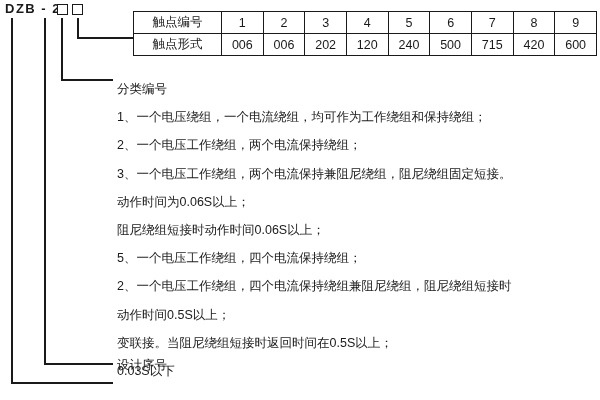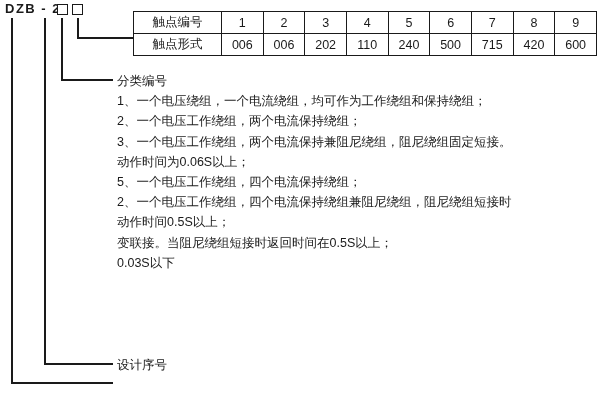--- a/index.html
+++ b/index.html
@@ -52,21 +52,21 @@
     white-space: nowrap; overflow: hidden;
   }
   table.contact col.lblcol { width: 88px; }
 
   
   .cls {
     position: absolute; left: 117px; top: 71px;
     font-size: 12.5px; line-height: 20.2px;
     color: #1a1a1a; white-space: nowrap;
   }
-  .cls-line { height: 20.2px; }
+  .cls-line { height: 20.2px; margin-top: 8px; }
 
   .floating-label {
     position: absolute; left: 117px;
     font-size: 12.5px; color: #1a1a1a; white-space: nowrap;
   }
   .design-serial { top: 357px; }
   .relay-desc { top: 377px; }
 </style>
 </head>
 <body>
@@ -110,36 +110,37 @@
       <td>6</td>
       <td>7</td>
       <td>8</td>
       <td>9</td>
     </tr>
     <tr>
       <td>触点形式</td>
       <td>006</td>
       <td>006</td>
       <td>202</td>
-      <td>110</td>
+      <td>120</td>
       <td>240</td>
       <td>500</td>
       <td>715</td>
       <td>420</td>
       <td>600</td>
     </tr>
   </tbody>
     </table>
 
   <div class="cls">
     <div class="cls-line">分类编号</div>
     <div class="cls-line">1、一个电压绕组，一个电流绕组，均可作为工作绕组和保持绕组；</div>
     <div class="cls-line">2、一个电压工作绕组，两个电流保持绕组；</div>
     <div class="cls-line">3、一个电压工作绕组，两个电流保持兼阻尼绕组，阻尼绕组固定短接。</div>
     <div class="cls-line">动作时间为0.06S以上；</div>
+    <div class="cls-line">阻尼绕组短接时动作时间0.06S以上；</div>
     <div class="cls-line">5、一个电压工作绕组，四个电流保持绕组；</div>
     <div class="cls-line">2、一个电压工作绕组，四个电流保持绕组兼阻尼绕组，阻尼绕组短接时</div>
     <div class="cls-line">动作时间0.5S以上；</div>
     <div class="cls-line">变联接。当阻尼绕组短接时返回时间在0.5S以上；</div>
     <div class="cls-line">0.03S以下</div>
   </div>
 
   <div class="floating-label design-serial">设计序号</div>
 
 

